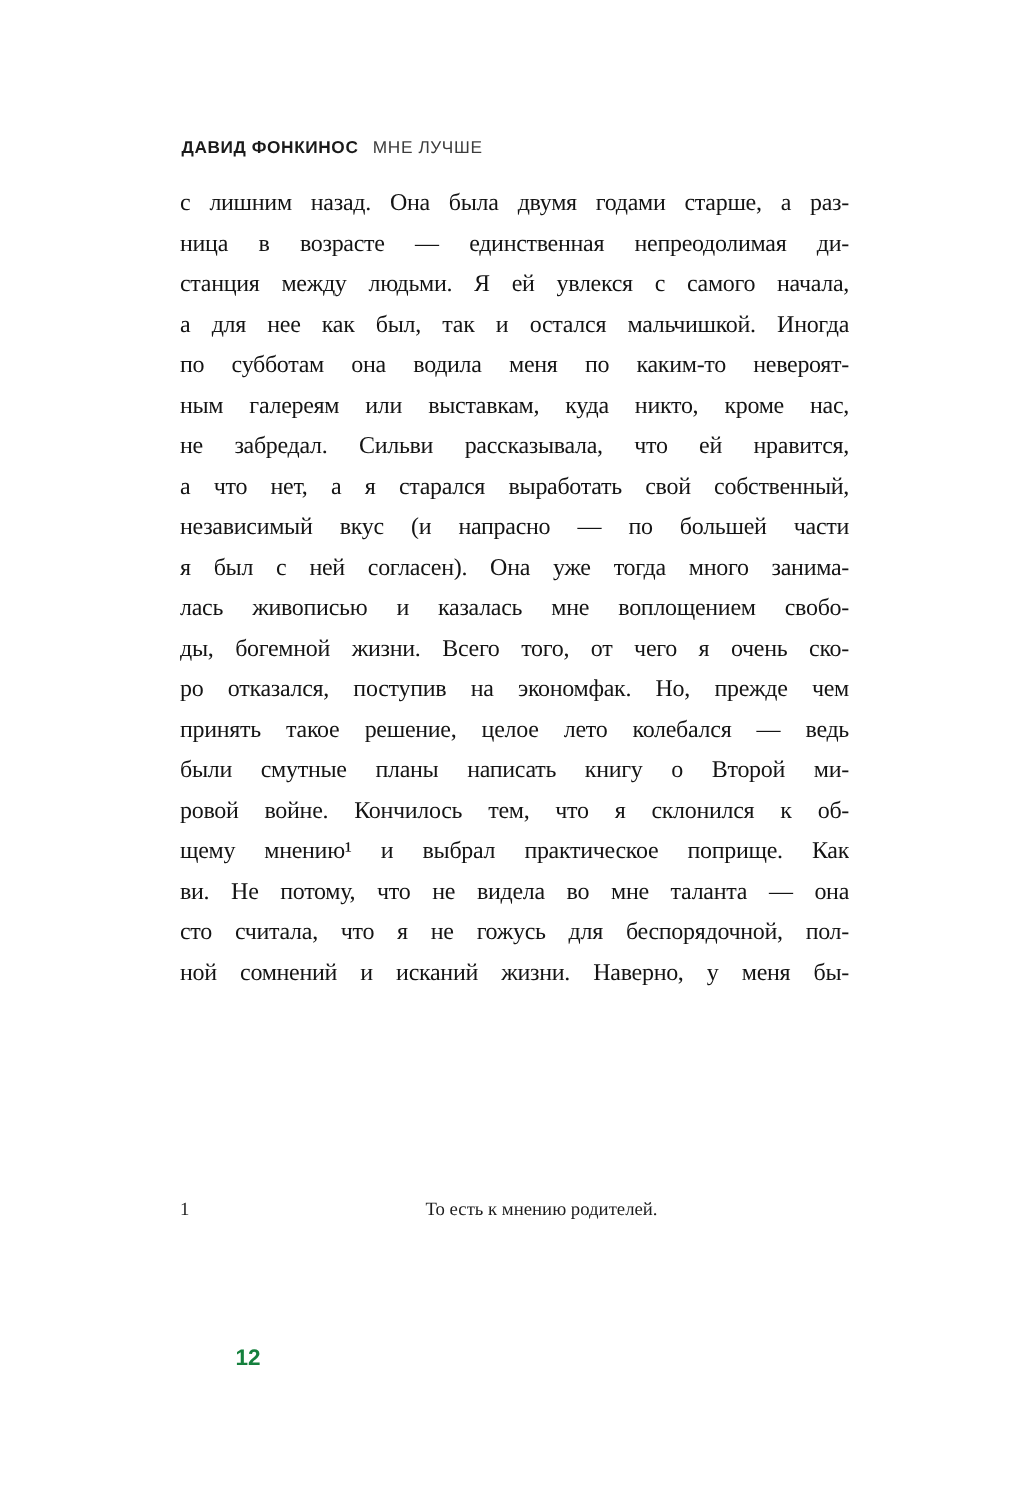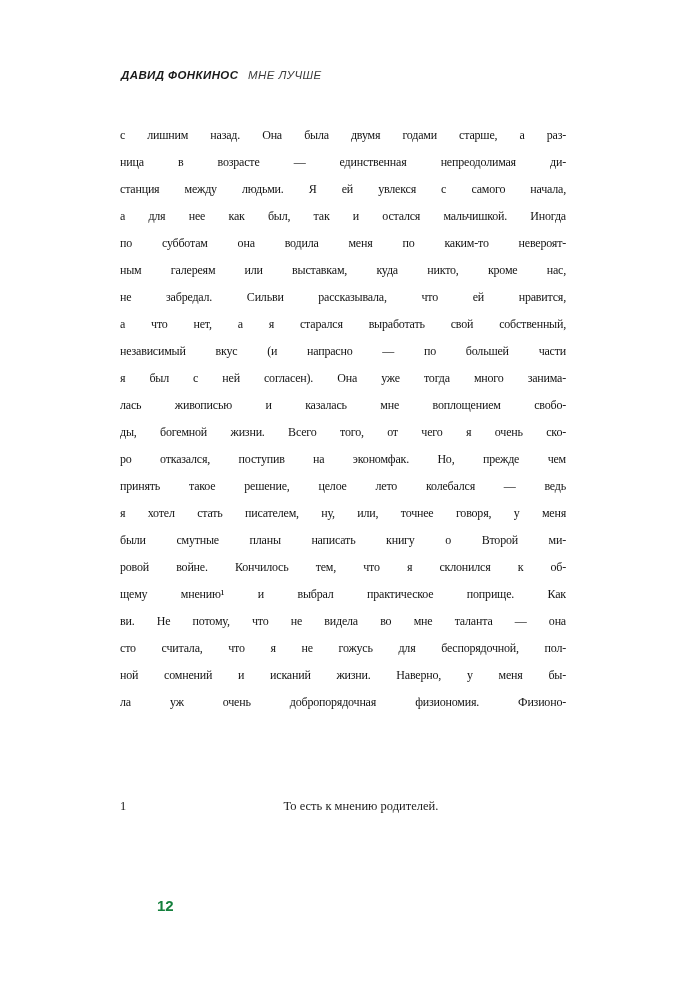--- a/index.html
+++ b/index.html
@@ -8,36 +8,35 @@
     width: 684px;
     height: 1001px;
     background: #ffffff;
     color: #161616;
     font-family: "Liberation Serif", serif;
     overflow: hidden;
   }
   .running-header {
     position: absolute;
     left: 121px;
-    top: 69px;
+    top: 93px;
     font-family: "Liberation Sans", sans-serif;
     font-size: 11.5px;
     letter-spacing: 0.4px;
     white-space: nowrap;
     color: #1a1a1a;
-    font-style: italic;
   }
   .running-header .author { font-weight: 700; }
   .running-header .title { font-weight: 400; color: #3c3c3c; margin-left: 6px; }
   .body-text {
     position: absolute;
     left: 120px;
     top: 122px;
     width: 446px;
-    font-size: 12px;
+    font-size: 16px;
     letter-spacing: -0.2px;
     line-height: 27px;
     color: #141414;
   }
   .line {
     text-align: justify;
     text-align-last: justify;
     height: 27px;
     overflow: hidden;
     white-space: normal;
@@ -81,28 +80,26 @@
       <div class="line">по субботам она водила меня по каким-то невероят-</div>
       <div class="line">ным галереям или выставкам, куда никто, кроме нас,</div>
       <div class="line">не забредал. Сильви рассказывала, что ей нравится,</div>
       <div class="line">а что нет, а я старался выработать свой собственный,</div>
       <div class="line">независимый вкус (и напрасно — по большей части</div>
       <div class="line">я был с ней согласен). Она уже тогда много занима-</div>
       <div class="line">лась живописью и казалась мне воплощением свобо-</div>
       <div class="line">ды, богемной жизни. Всего того, от чего я очень ско-</div>
       <div class="line">ро отказался, поступив на экономфак. Но, прежде чем</div>
       <div class="line">принять такое решение, целое лето колебался — ведь</div>
-      <div class="line">я хотел стать писателем, ну, или, точнее говоря, у меня</div>
       <div class="line">были смутные планы написать книгу о Второй ми-</div>
       <div class="line">ровой войне. Кончилось тем, что я склонился к об-</div>
       <div class="line">щему мнению¹ и выбрал практическое поприще. Как</div>
       <div class="line">ви. Не потому, что не видела во мне таланта — она</div>
       <div class="line">сто считала, что я не гожусь для беспорядочной, пол-</div>
       <div class="line">ной сомнений и исканий жизни. Наверно, у меня бы-</div>
-      <div class="line">ла уж очень добропорядочная физиономия. Физионо-</div>
     </div>
 
   <div class="footnote">
     <span class="marker">1</span>
     <span class="fn-text">То есть к мнению родителей.</span>
   </div>
 
   <div class="page-number">12</div>
 
 </div>

